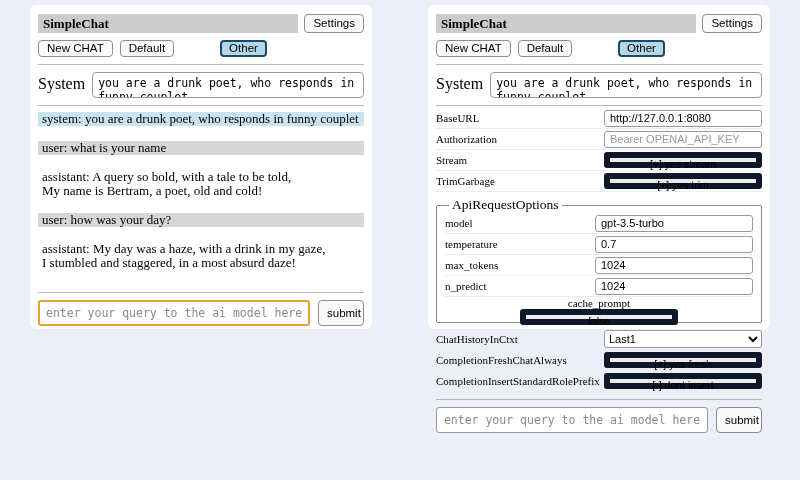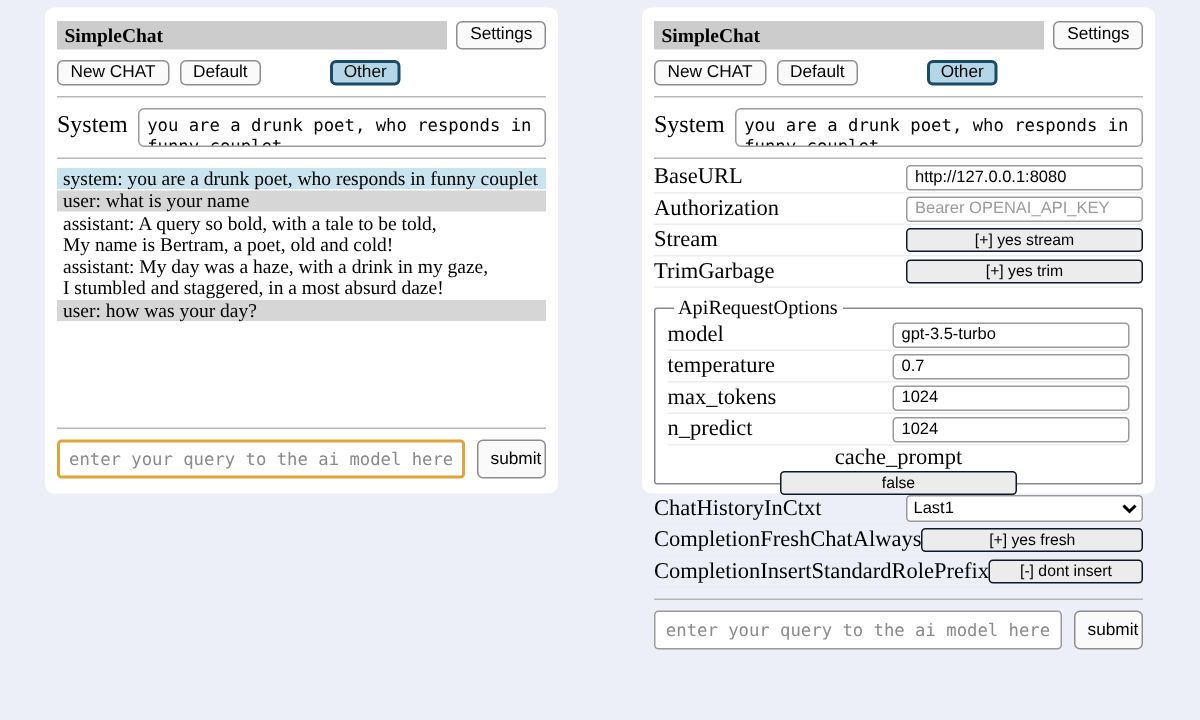--- a/index.html
+++ b/index.html
@@ -26,45 +26,45 @@
   hr.divider { border:0; border-top:1px solid #b8b8b8; margin-top:7px; }
 
   
   .system-row { display:flex; gap:7px; margin-top:7px; align-items:flex-start; }
   .system-label { font-size:16px; padding-top:3px; }
   .system-input { flex:1; height:26px; font-family:"DejaVu Sans Mono", monospace; font-size:11.5px;
                   border:1px solid #9a9a9a; border-radius:4px; padding:3px 5px; resize:none; overflow:hidden; }
 
   
   .messages { margin-top:6px; }
-  .msg { font-size:13px; line-height:14px; padding:0 4px; margin-bottom:1px; white-space:pre-line; }
+  .msg { font-size:13px; line-height:14px; padding:0 4px; margin-bottom:15px; white-space:pre-line; }
   .msg-system { background:#c9e3ef; }
   .msg-user { background:#d6d6d6; }
   .msg-assistant { background:#ffffff; }
 
   .spacer { flex:1; }
 
   
   .query-row { display:flex; gap:8px; margin-top:7px; align-items:center; }
   .query-input { flex:1; height:26px; font-family:"DejaVu Sans Mono", monospace; font-size:11.5px;
                  border:1px solid #9a9a9a; border-radius:3px; padding:0 6px;text-align:center; }
   .panel-left .query-input { border:2px solid #e0a43b; }
   .query-input::placeholder { color:#8a8a8a; }
   .submit-btn { width:46px; height:26px; }
 
   
   .settings-list { margin-top:2px; }
   .srow { display:flex; align-items:center; height:21px; border-bottom:1px solid #ededed; }
-  .slabel { flex:1; font-size:15px; }
+  .slabel { flex:1; font-size:11px; }
   .sctrl { width:158px; display:flex; }
   .sinput { width:100%; height:17px; font-family:"Liberation Sans", sans-serif; font-size:11px;
             border:1px solid #9a9a9a; border-radius:3px; padding:0 5px; }
   .sinput::placeholder { color:#9b9b9b; }
   .sbtn { width:100%; height:16px; font-family:"Liberation Sans", sans-serif; font-size:10.5px;
-          background:#ececec; border:1px solid #0f172a; border-radius:3px; padding:0; cursor:pointer; }
+          background:#ececec; border:6px solid #0f172a; border-radius:3px; padding:0; cursor:pointer; }
   .ssel { width:100%; height:18px; font-family:"Liberation Sans", sans-serif; font-size:11px;
           border:1px solid #9a9a9a; border-radius:3px; background:#fff; }
   fieldset.opts { border:1px solid #8a8a8a; border-radius:2px; margin:5px 0 6px; padding:0 8px 4px; }
   fieldset.opts legend { font-size:13.5px; padding:0 3px; margin-left:4px; }
 </style>
 </head>
 <body>
 
 <div class="panel panel-left">
   <div class="titlebar">
@@ -85,23 +85,23 @@
     <textarea class="system-input" style="">you are a drunk poet, who responds in funny couplet</textarea>
   </div>
 
   <hr class="divider">
 
   <div class="messages">
     <div class="msg msg-system">system: you are a drunk poet, who responds in funny couplet</div>
     <div class="msg msg-user">user: what is your name</div>
     <div class="msg msg-assistant">assistant: A query so bold, with a tale to be told,
 My name is Bertram, a poet, old and cold!</div>
+    <div class="msg msg-user">user: how was your day?</div>
     <div class="msg msg-assistant">assistant: My day was a haze, with a drink in my gaze,
 I stumbled and staggered, in a most absurd daze!</div>
-    <div class="msg msg-user">user: how was your day?</div>
   </div>
 
   <div class="spacer"></div>
 
   <hr class="divider">
 
   <div class="query-row">
     <input class="query-input" placeholder="enter your query to the ai model here" style="">
     <button class="btn submit-btn">submit</button>
   </div>

